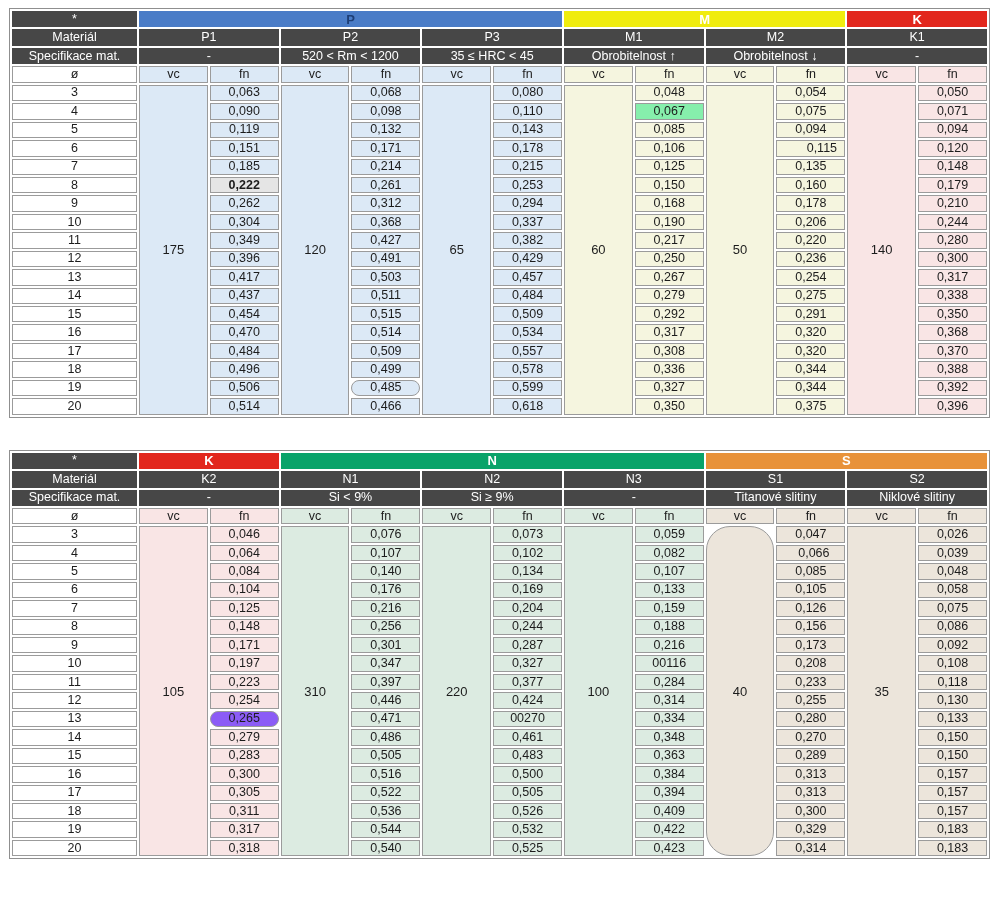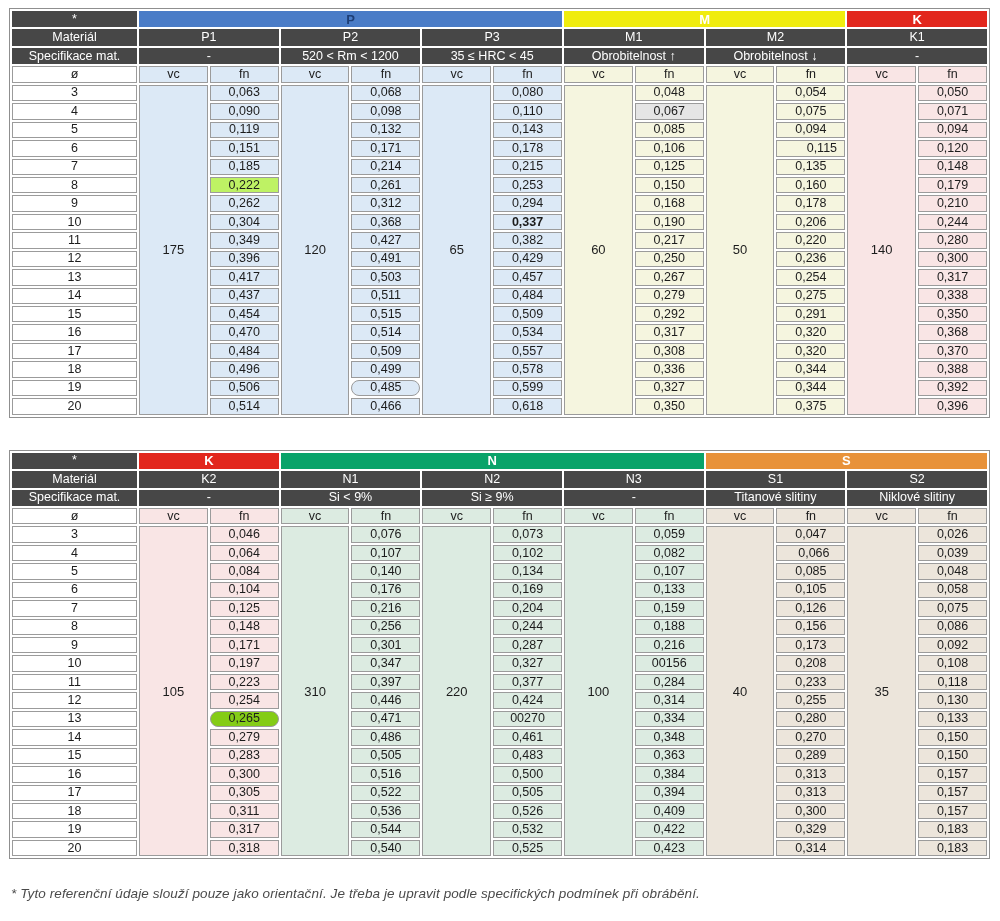--- a/index.html
+++ b/index.html
@@ -142,21 +142,21 @@
             <td class="vc-merged" rowspan="18" style="background: rgb(245, 245, 223);">50</td>
             <td style="background: rgb(245, 245, 223);">0,054</td>
             <td class="vc-merged" rowspan="18" style="background: rgb(249, 229, 229);">140</td>
             <td style="background: rgb(249, 229, 229);">0,050</td>
           </tr>
           <tr>
             <td class="rowlbl">4</td>
             <td style="background: rgb(220, 233, 246);">0,090</td>
             <td style="background: rgb(220, 233, 246);">0,098</td>
             <td style="background: rgb(220, 233, 246);">0,110</td>
-            <td style="background: #e5e5e5; margin-top: 17px;">0,067</td>
+            <td style="background: #86efac; margin-top: 17px;">0,067</td>
             <td style="background: rgb(245, 245, 223);">0,075</td>
             <td style="background: rgb(249, 229, 229);">0,071</td>
           </tr>
           <tr>
             <td class="rowlbl">5</td>
             <td style="background: rgb(220, 233, 246);">0,119</td>
             <td style="background: rgb(220, 233, 246);">0,132</td>
             <td style="background: rgb(220, 233, 246);">0,143</td>
             <td style="background: rgb(245, 245, 223);">0,085</td>
             <td style="background: rgb(245, 245, 223);">0,094</td>
@@ -175,41 +175,41 @@
             <td class="rowlbl">7</td>
             <td style="background: rgb(220, 233, 246);">0,185</td>
             <td style="background: rgb(220, 233, 246);">0,214</td>
             <td style="background: rgb(220, 233, 246);">0,215</td>
             <td style="background: rgb(245, 245, 223);">0,125</td>
             <td style="background: rgb(245, 245, 223);">0,135</td>
             <td style="background: rgb(249, 229, 229);">0,148</td>
           </tr>
           <tr>
             <td class="rowlbl">8</td>
-            <td style="background: #bef264;">0,222</td>
+            <td style="background: #e5e5e5; font-weight: bold;">0,222</td>
             <td style="background: rgb(220, 233, 246);">0,261</td>
             <td style="background: rgb(220, 233, 246);">0,253</td>
             <td style="background: rgb(245, 245, 223);">0,150</td>
             <td style="background: rgb(245, 245, 223);">0,160</td>
             <td style="background: rgb(249, 229, 229);">0,179</td>
           </tr>
           <tr>
             <td class="rowlbl">9</td>
             <td style="background: rgb(220, 233, 246);">0,262</td>
             <td style="background: rgb(220, 233, 246);">0,312</td>
             <td style="background: rgb(220, 233, 246);">0,294</td>
             <td style="background: rgb(245, 245, 223);">0,168</td>
             <td style="background: rgb(245, 245, 223);">0,178</td>
             <td style="background: rgb(249, 229, 229);">0,210</td>
           </tr>
           <tr>
             <td class="rowlbl">10</td>
             <td style="background: rgb(220, 233, 246);">0,304</td>
             <td style="background: rgb(220, 233, 246);">0,368</td>
-            <td style="background: rgb(220, 233, 246); font-weight: bold;">0,337</td>
+            <td style="background: rgb(220, 233, 246);">0,337</td>
             <td style="background: rgb(245, 245, 223);">0,190</td>
             <td style="background: rgb(245, 245, 223);">0,206</td>
             <td style="background: rgb(249, 229, 229);">0,244</td>
           </tr>
           <tr>
             <td class="rowlbl">11</td>
             <td style="background: rgb(220, 233, 246);">0,349</td>
             <td style="background: rgb(220, 233, 246);">0,427</td>
             <td style="background: rgb(220, 233, 246);">0,382</td>
             <td style="background: rgb(245, 245, 223);">0,217</td>
@@ -361,21 +361,21 @@
           <tr>
             <td class="rowlbl">3</td>
             <td class="vc-merged" rowspan="18" style="background: rgb(249, 229, 229);">105</td>
             <td style="background: rgb(249, 229, 229);">0,046</td>
             <td class="vc-merged" rowspan="18" style="background: rgb(220, 235, 225);">310</td>
             <td style="background: rgb(220, 235, 225);">0,076</td>
             <td class="vc-merged" rowspan="18" style="background: rgb(220, 235, 225);">220</td>
             <td style="background: rgb(220, 235, 225);">0,073</td>
             <td class="vc-merged" rowspan="18" style="background: rgb(220, 235, 225);">100</td>
             <td style="background: rgb(220, 235, 225);">0,059</td>
-            <td class="vc-merged" rowspan="18" style="background: rgb(236, 229, 219);">40</td>
+            <td class="vc-merged" rowspan="18" style="background: rgb(236, 229, 219); border-radius: 24px;">40</td>
             <td style="background: rgb(236, 229, 219);">0,047</td>
             <td class="vc-merged" rowspan="18" style="background: rgb(236, 229, 219);">35</td>
             <td style="background: rgb(236, 229, 219);">0,026</td>
           </tr>
           <tr>
             <td class="rowlbl">4</td>
             <td style="background: rgb(249, 229, 229);">0,064</td>
             <td style="background: rgb(220, 235, 225);">0,107</td>
             <td style="background: rgb(220, 235, 225);">0,102</td>
             <td style="background: rgb(220, 235, 225);">0,082</td>
@@ -425,21 +425,21 @@
             <td style="background: rgb(220, 235, 225);">0,287</td>
             <td style="background: rgb(220, 235, 225);">0,216</td>
             <td style="background: rgb(236, 229, 219);">0,173</td>
             <td style="background: rgb(236, 229, 219);">0,092</td>
           </tr>
           <tr>
             <td class="rowlbl">10</td>
             <td style="background: rgb(249, 229, 229);">0,197</td>
             <td style="background: rgb(220, 235, 225);">0,347</td>
             <td style="background: rgb(220, 235, 225);">0,327</td>
-            <td style="background: rgb(220, 235, 225);">00156</td>
+            <td style="background: rgb(220, 235, 225);">00116</td>
             <td style="background: rgb(236, 229, 219);">0,208</td>
             <td style="background: rgb(236, 229, 219);">0,108</td>
           </tr>
           <tr>
             <td class="rowlbl">11</td>
             <td style="background: rgb(249, 229, 229);">0,223</td>
             <td style="background: rgb(220, 235, 225);">0,397</td>
             <td style="background: rgb(220, 235, 225);">0,377</td>
             <td style="background: rgb(220, 235, 225);">0,284</td>
             <td style="background: rgb(236, 229, 219);">0,233</td>
@@ -449,21 +449,21 @@
             <td class="rowlbl">12</td>
             <td style="background: rgb(249, 229, 229);">0,254</td>
             <td style="background: rgb(220, 235, 225);">0,446</td>
             <td style="background: rgb(220, 235, 225);">0,424</td>
             <td style="background: rgb(220, 235, 225);">0,314</td>
             <td style="background: rgb(236, 229, 219);">0,255</td>
             <td style="background: rgb(236, 229, 219);">0,130</td>
           </tr>
           <tr>
             <td class="rowlbl">13</td>
-            <td style="background: #84cc16; border-radius: 8px;">0,265</td>
+            <td style="background: #8b5cf6; border-radius: 8px;">0,265</td>
             <td style="background: rgb(220, 235, 225);">0,471</td>
             <td style="background: rgb(220, 235, 225);">00270</td>
             <td style="background: rgb(220, 235, 225);">0,334</td>
             <td style="background: rgb(236, 229, 219);">0,280</td>
             <td style="background: rgb(236, 229, 219);">0,133</td>
           </tr>
           <tr>
             <td class="rowlbl">14</td>
             <td style="background: rgb(249, 229, 229);">0,279</td>
             <td style="background: rgb(220, 235, 225);">0,486</td>
@@ -523,15 +523,14 @@
             <td style="background: rgb(220, 235, 225);">0,540</td>
             <td style="background: rgb(220, 235, 225);">0,525</td>
             <td style="background: rgb(220, 235, 225);">0,423</td>
             <td style="background: rgb(236, 229, 219);">0,314</td>
             <td style="background: rgb(236, 229, 219);">0,183</td>
           </tr>
         </tbody>
       </table>
   </div>
 
-  <div class="footnote">* Tyto referenční údaje slouží pouze jako orientační. Je třeba je upravit podle specifických podmínek při obrábění.</div>
 
 </div>
 
 </body></html>

